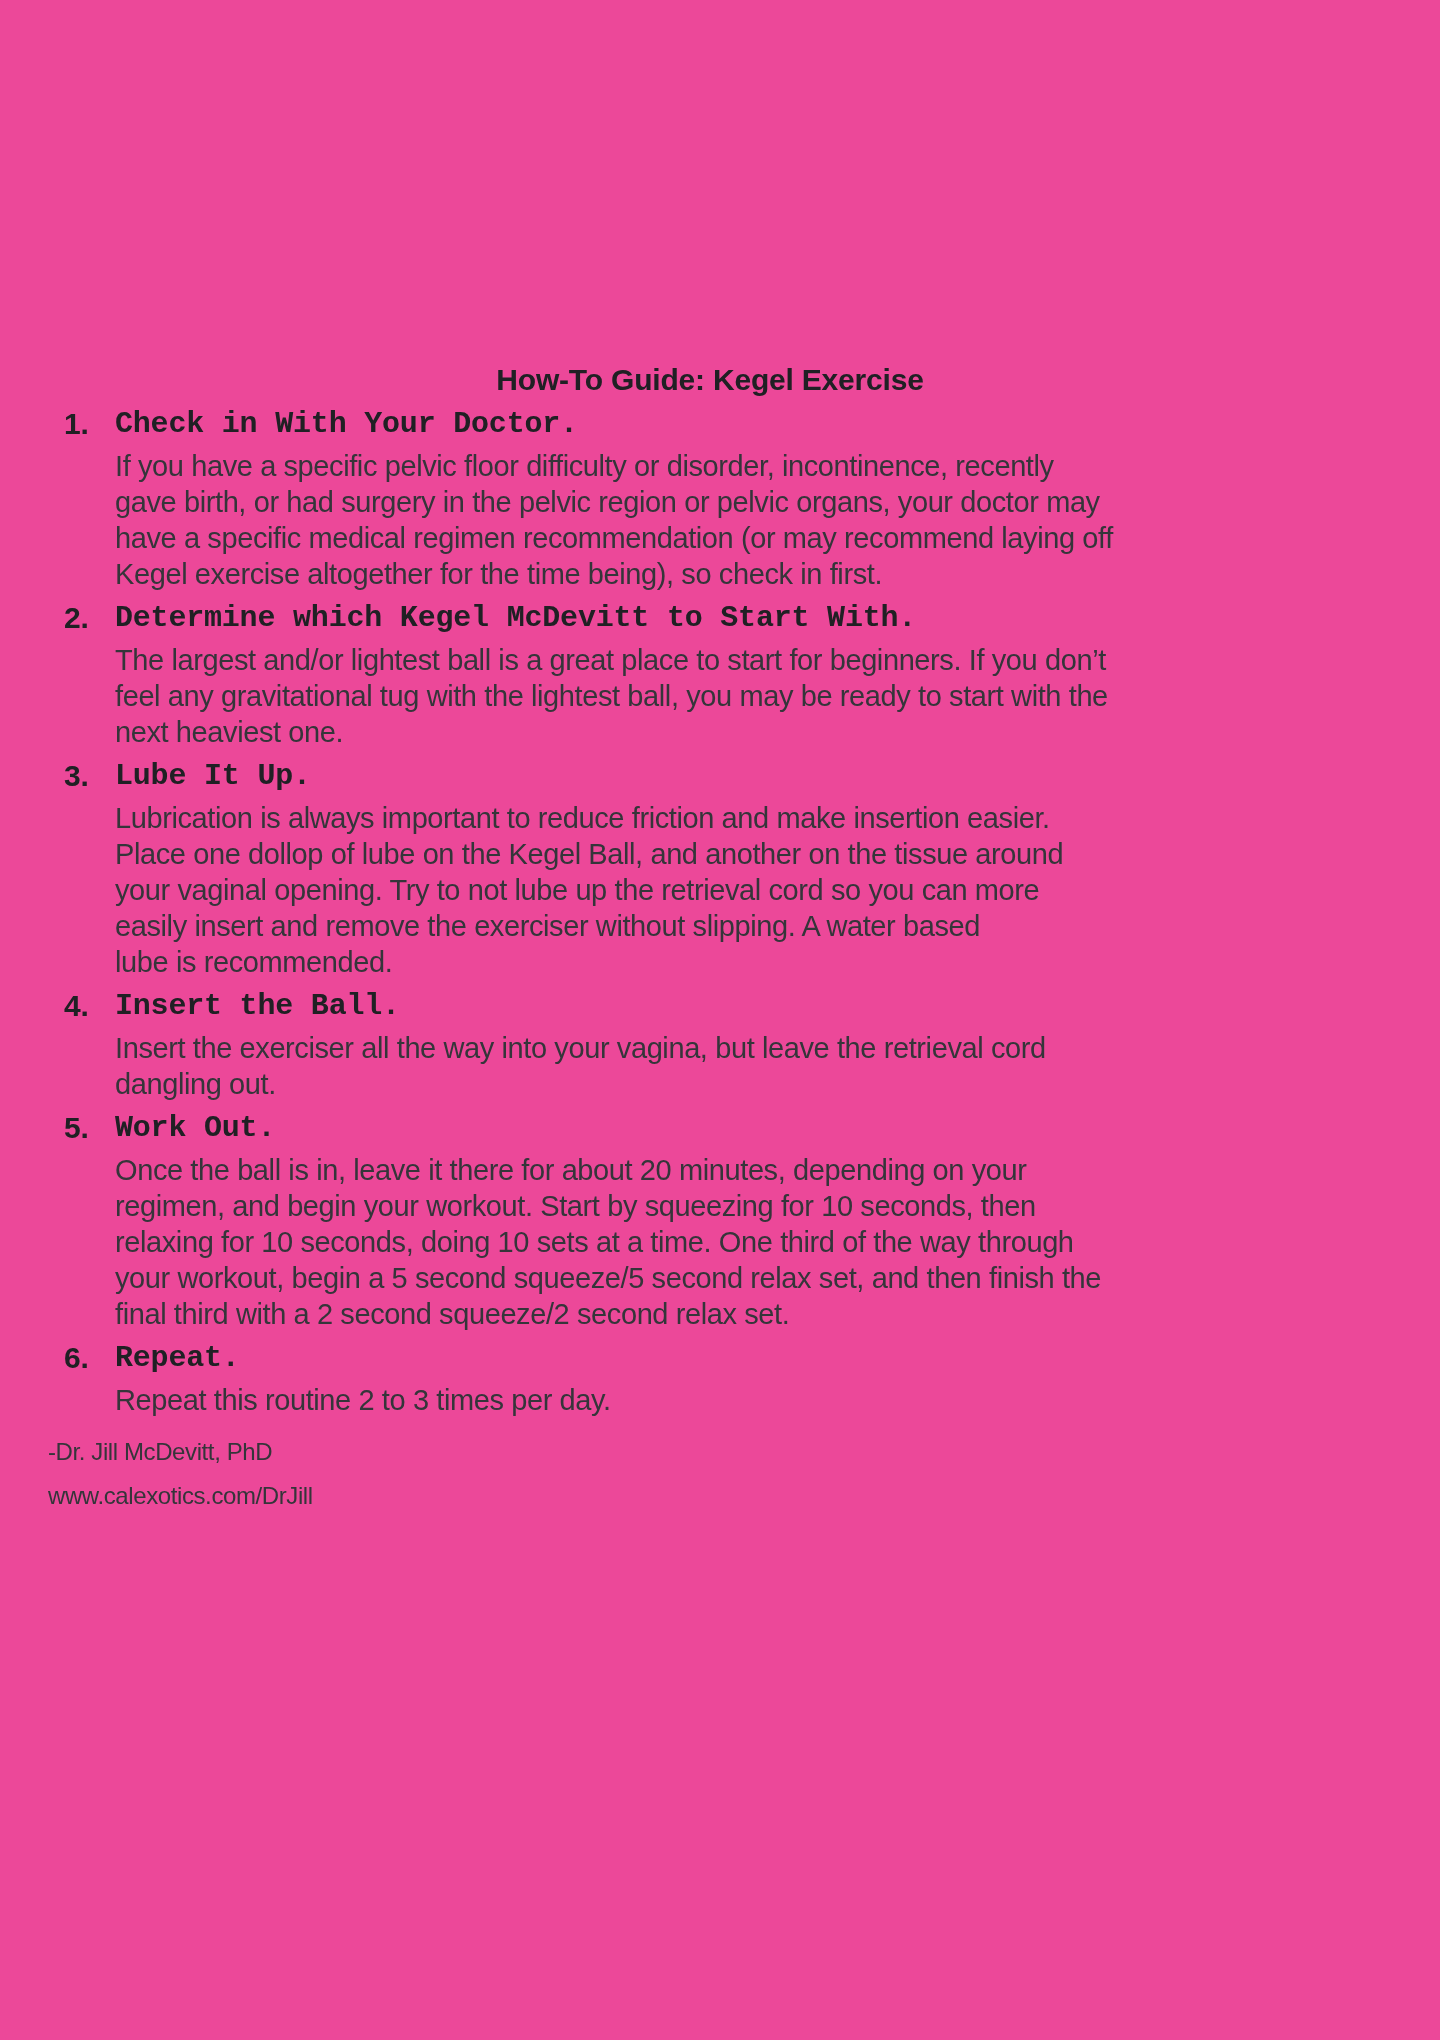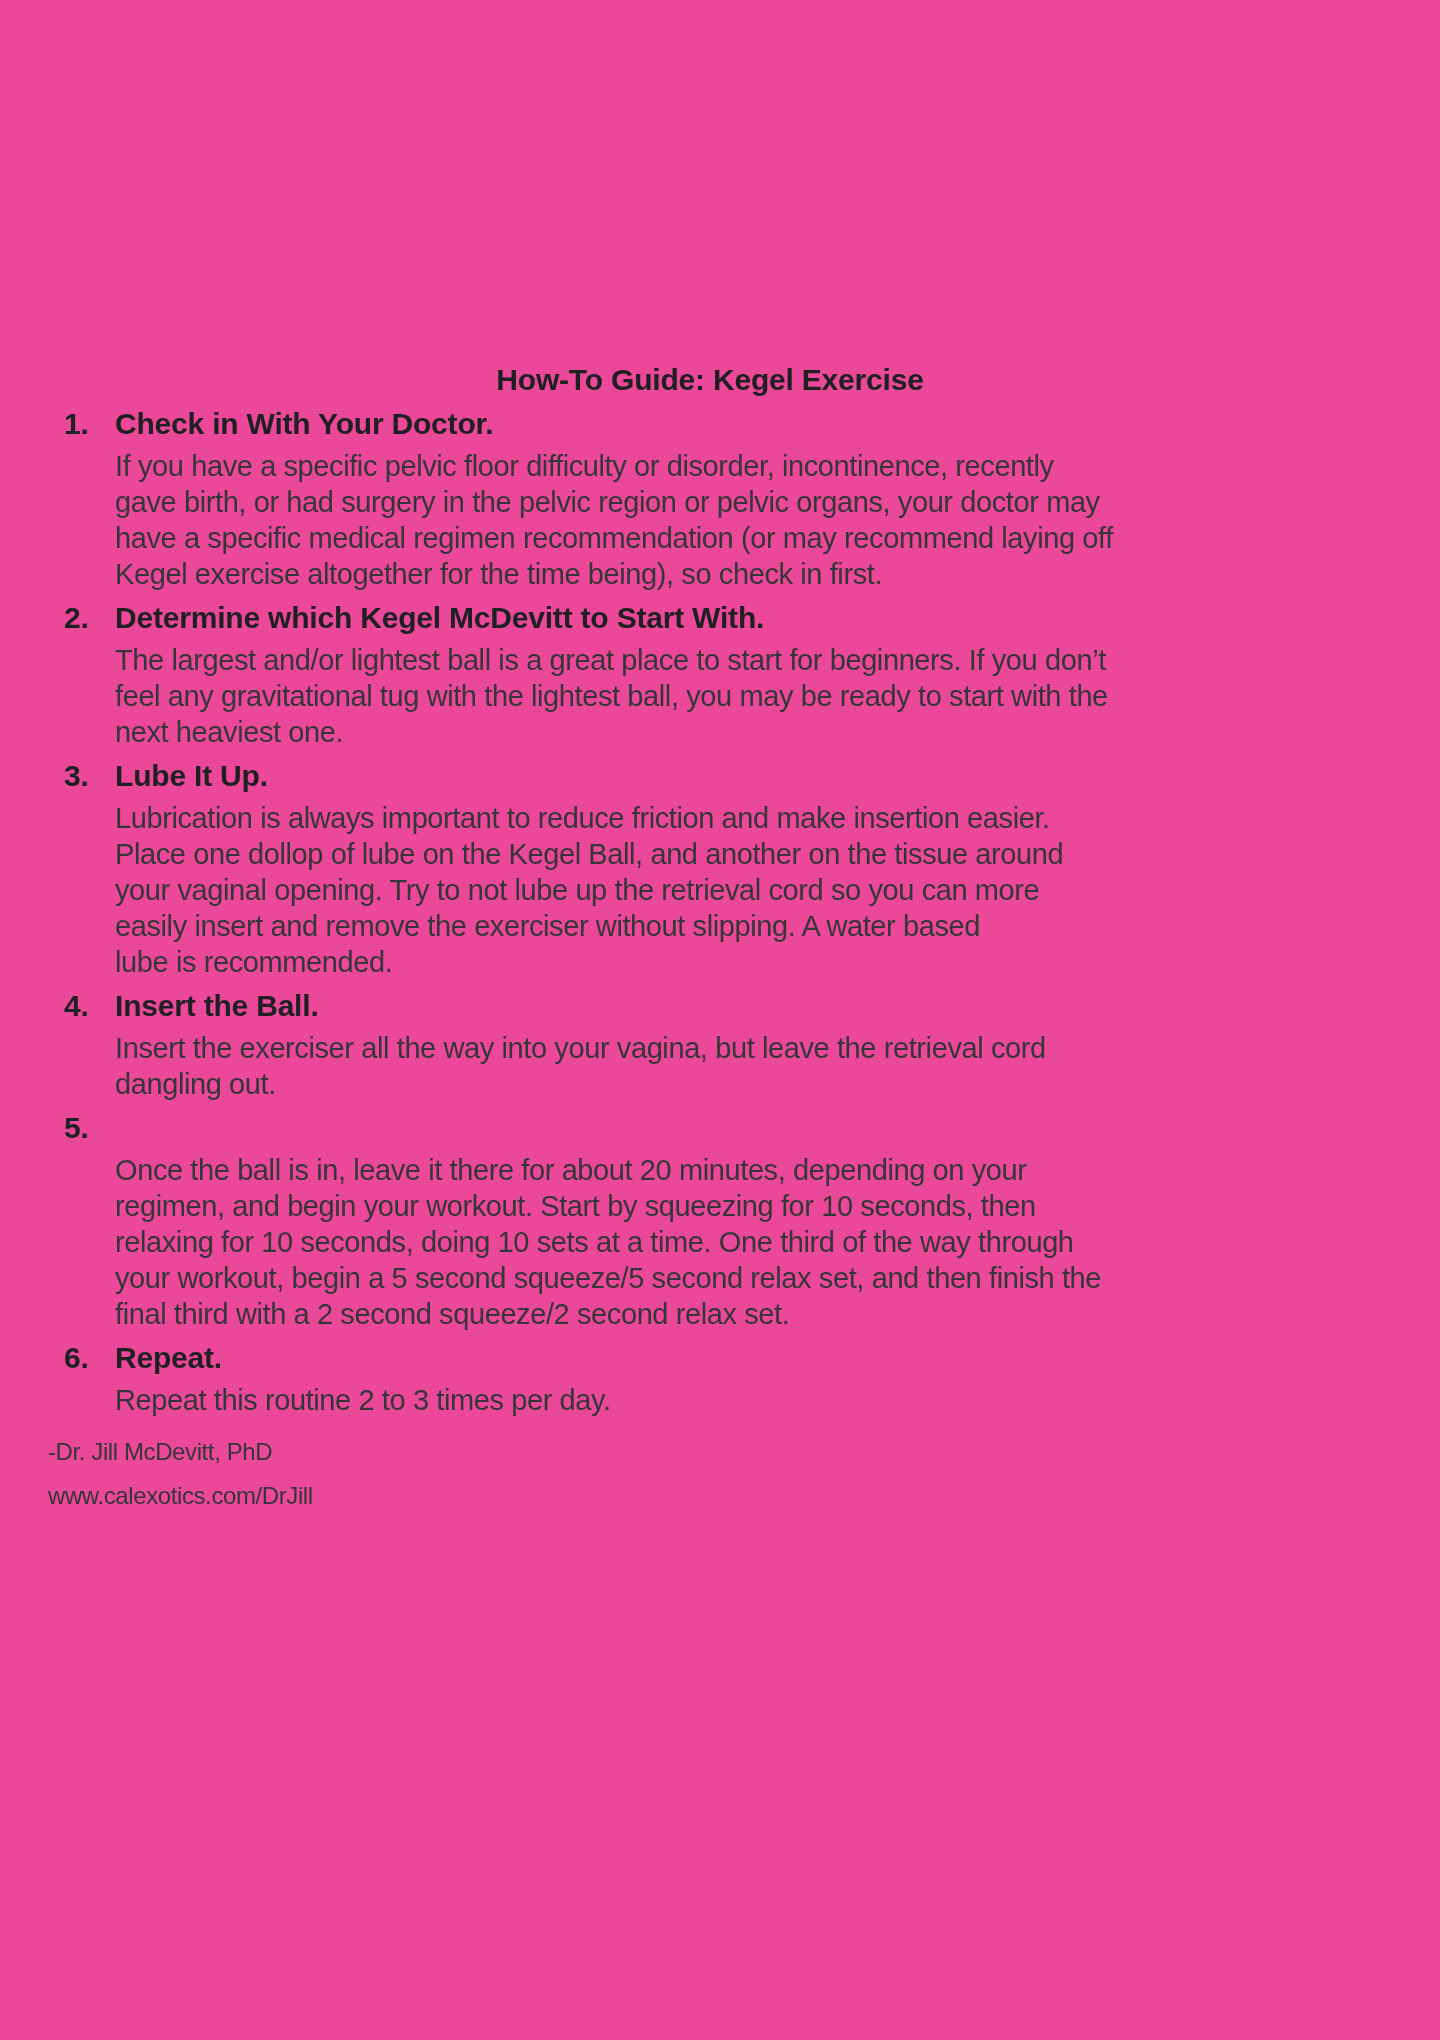--- a/index.html
+++ b/index.html
@@ -49,20 +49,21 @@
   }
   .section-heading {
     grid-column: 2;
     grid-row: 1;
     margin: 0;
     font-size: 30px;
     line-height: 40px;
     font-weight: 700;
     color: #202024;
     letter-spacing: -0.2px;
+    font-family: Liberation Mono, monospace;
   }
   .section-body {
     grid-column: 2;
     grid-row: 2;
     margin: 4px 0 2px 0;
     font-size: 29px;
     line-height: 36px;
     letter-spacing: -0.4px;
     color: #35353a;
     white-space: pre;
@@ -124,20 +125,21 @@
 
     <div class="section">
       <span class="section-number">4.</span>
       <h2 class="section-heading">Insert the Ball.</h2>
       <p class="section-body">Insert the exerciser all the way into your vagina, but leave the retrieval cord
 dangling out.</p>
     </div>
 
     <div class="section">
       <span class="section-number">5.</span>
+      <h2 class="section-heading">Work Out.</h2>
       <p class="section-body">Once the ball is in, leave it there for about 20 minutes, depending on your
 regimen, and begin your workout. Start by squeezing for 10 seconds, then
 relaxing for 10 seconds, doing 10 sets at a time. One third of the way through
 your workout, begin a 5 second squeeze/5 second relax set, and then finish the
 final third with a 2 second squeeze/2 second relax set.</p>
     </div>
 
     <div class="section">
       <span class="section-number">6.</span>
       <h2 class="section-heading">Repeat.</h2>

